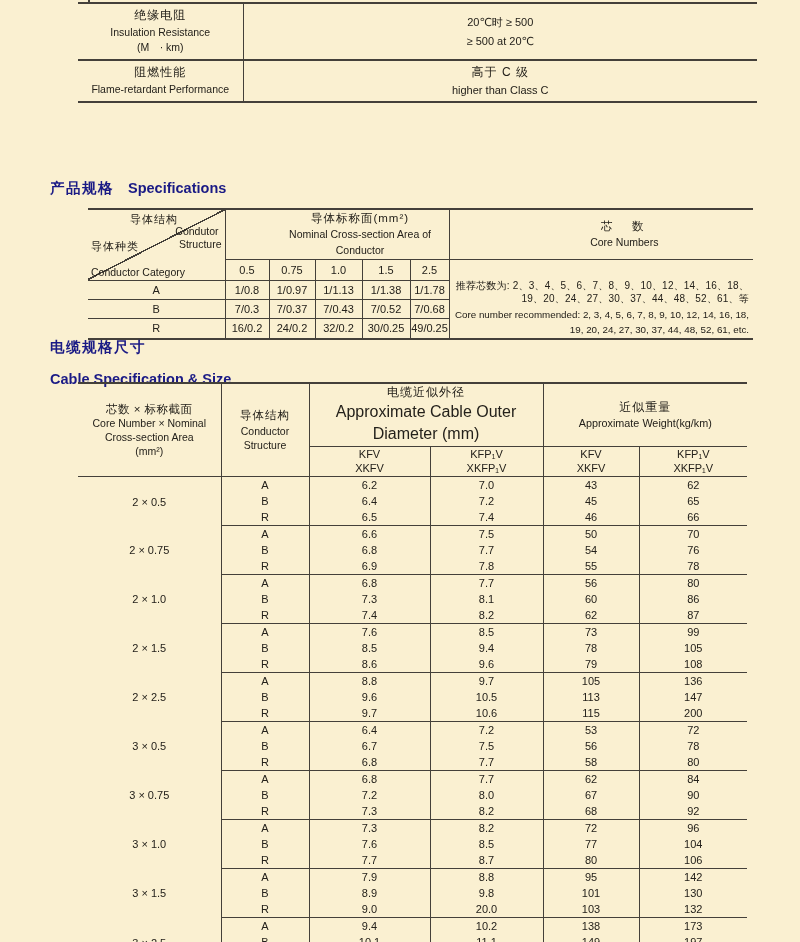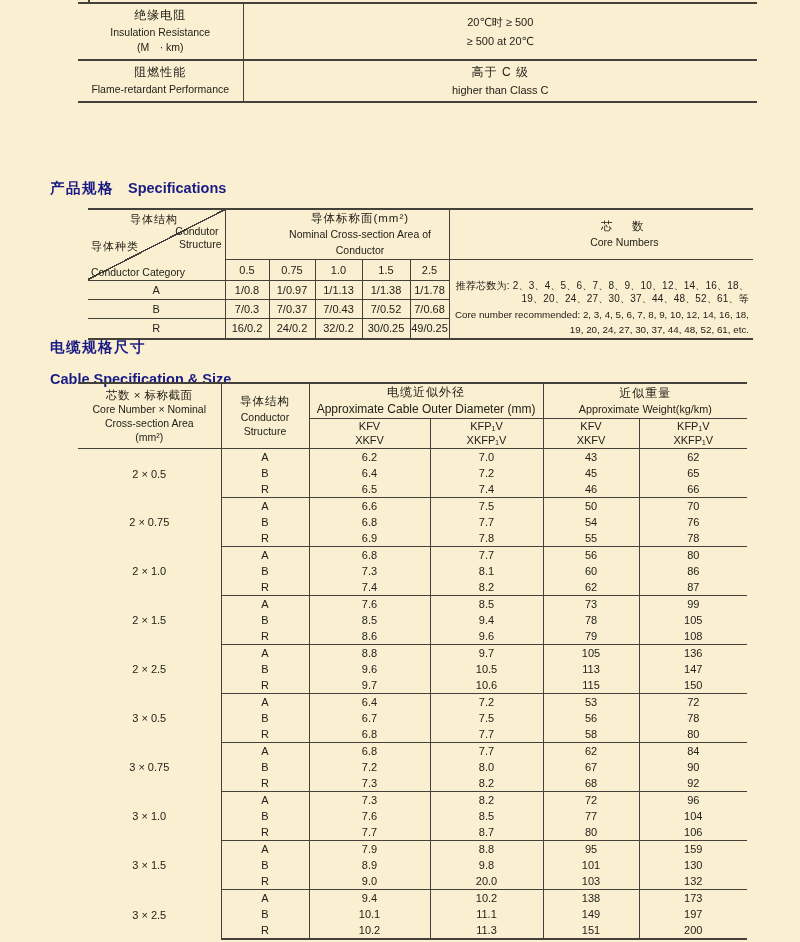--- a/index.html
+++ b/index.html
@@ -214,21 +214,21 @@
           <div>Cross-section Area</div>
           <div>(mm²)</div>
         </td>
         <td class="top vb hb col2h" rowspan="2">
           <div><span class="zh">导体结构</span></div>
           <div>Conductor</div>
           <div>Structure</div>
         </td>
         <td class="top vb hb grp" colspan="2">
           <div><span class="zh">电缆近似外径</span></div>
-          <div class="en" style="font-size:12px">Approximate Cable Outer Diameter (mm)</div>
+          <div class="en" style="font-size:16px">Approximate Cable Outer Diameter (mm)</div>
         </td>
         <td class="top vb hb grp" colspan="2">
           <div><span class="zh">近似重量</span></div>
           <div class="en" style="font-size:10.8px">Approximate Weight(kg/km)</div>
         </td>
       </tr>
       <tr>
         <td class="vb hb sub">
           <div>KFV</div>
           <div>XKFV</div>
@@ -349,21 +349,21 @@
           <td class="vb">9.6</td>
           <td class="vb">10.5</td>
           <td class="vb">113</td>
           <td class="vb">147</td>
         </tr>
         <tr class="grp-end">
           <td class="vb">R</td>
           <td class="vb">9.7</td>
           <td class="vb">10.6</td>
           <td class="vb">115</td>
-          <td class="vb">150</td>
+          <td class="vb">200</td>
         </tr>
         <tr>
           <td rowspan="3">3 × 0.5</td>
           <td class="vb">A</td>
           <td class="vb">6.4</td>
           <td class="vb">7.2</td>
           <td class="vb">53</td>
           <td class="vb">72</td>
         </tr>
         <tr>
@@ -423,21 +423,21 @@
           <td class="vb">8.7</td>
           <td class="vb">80</td>
           <td class="vb">106</td>
         </tr>
         <tr>
           <td rowspan="3">3 × 1.5</td>
           <td class="vb">A</td>
           <td class="vb">7.9</td>
           <td class="vb">8.8</td>
           <td class="vb">95</td>
-          <td class="vb">159</td>
+          <td class="vb">142</td>
         </tr>
         <tr>
           <td class="vb">B</td>
           <td class="vb">8.9</td>
           <td class="vb">9.8</td>
           <td class="vb">101</td>
           <td class="vb">130</td>
         </tr>
         <tr class="grp-end">
           <td class="vb">R</td>

